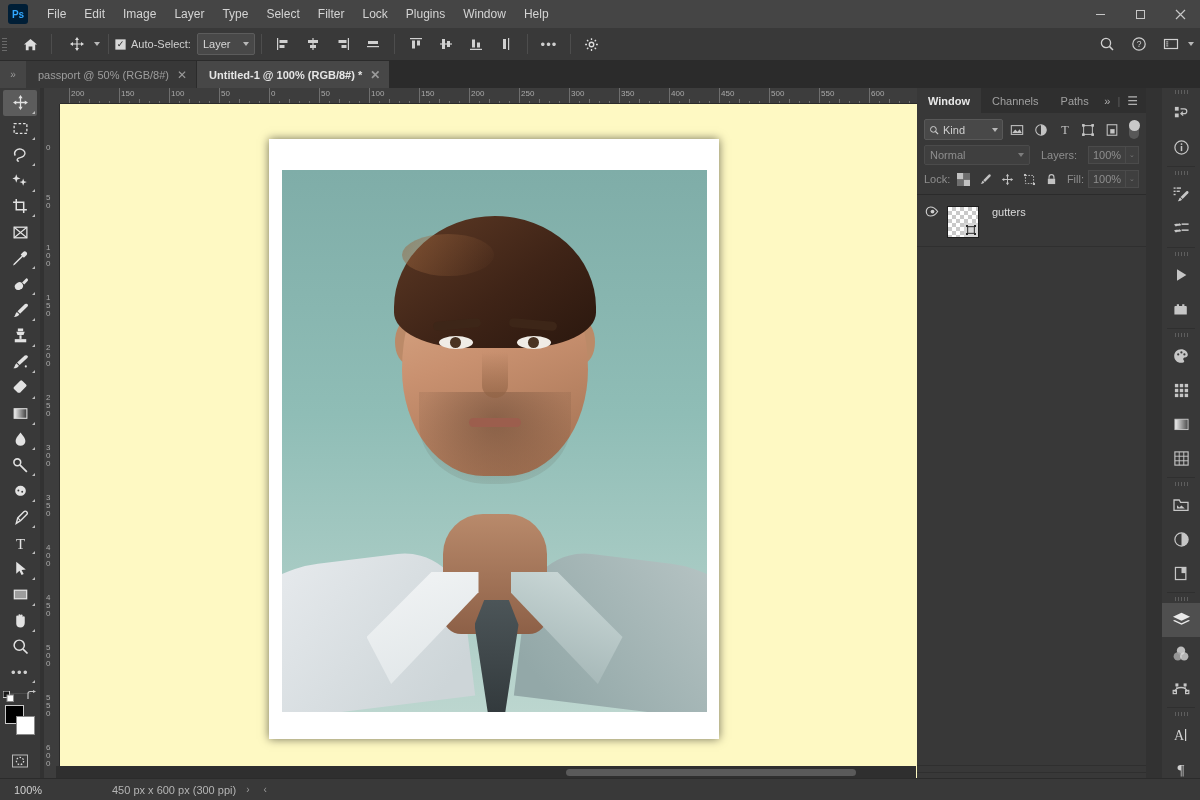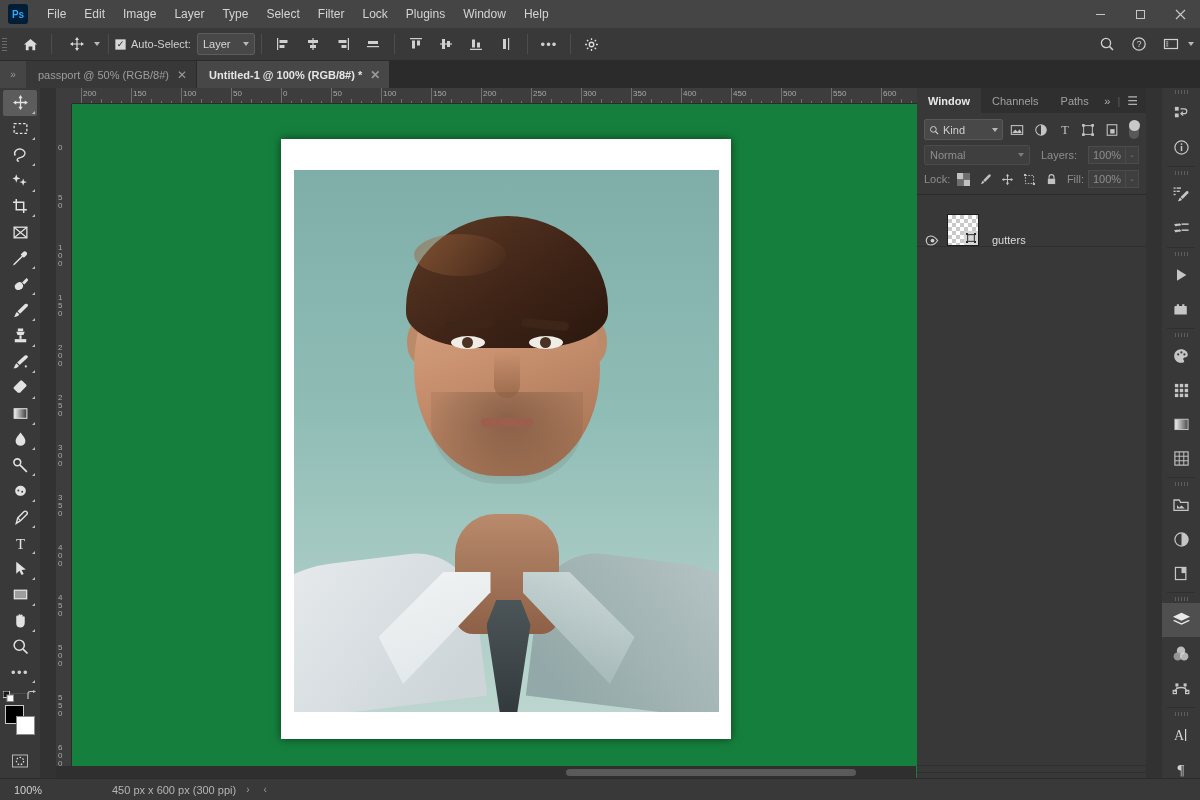--- a/index.html
+++ b/index.html
@@ -94,21 +94,21 @@
   .tool-divider { width:22px; height:1px; background:#4d4d4d; margin:3px 0; }
   .colorsw { position:relative; width:34px; height:34px; margin-top:6px; }
   .sw-fg { position:absolute; left:2px; top:2px; width:19px; height:19px; background:#000;
     border:1px solid #c9c9c9; }
   .sw-bg { position:absolute; left:13px; top:13px; width:19px; height:19px; background:#fff;
     border:1px solid #8a8a8a; }
   .sw-default { position:absolute; left:0; top:-12px; width:10px; height:10px; }
   .sw-swap { position:absolute; right:0; top:-13px; color:#c6c6c6; font-size:11px; }
 
   
-  .doc-area { position:absolute; left:56px; top:88px; width:877px; height:690px; background:#15803d; }
+  .doc-area { position:absolute; left:44px; top:88px; width:877px; height:690px; background:#fef9c3; }
   .ruler-h { position:absolute; left:0; top:0; width:877px; height:16px; background:#3d3d3d;
     border-bottom:1px solid #2b2b2b; overflow:hidden; }
   .ruler-v { position:absolute; left:0; top:16px; width:16px; height:674px; background:#3d3d3d;
     border-right:1px solid #2b2b2b; overflow:hidden; }
   .ruler-corner { position:absolute; left:0; top:0; width:16px; height:16px; background:#3d3d3d; z-index:3;}
   .rtick { position:absolute; top:0; width:1px; height:16px; }
   .rtick i { position:absolute; left:0; bottom:0; width:1px; background:#6e6e6e; }
   .rtick span { position:absolute; left:2px; top:1px; font-size:8px; color:#a9a9a9; white-space:nowrap;
     font-family:"Liberation Sans", sans-serif; }
   .rtickv { position:absolute; left:0; height:1px; }
@@ -184,21 +184,21 @@
   .numbox { width:38px; height:18px; background:#3f3f3f; border:1px solid #4b4b4b; font-size:11px;
     color:#8e8e8e; display:flex; align-items:center; justify-content:center; }
   .stepper { width:13px; height:18px; border:1px solid #4b4b4b; border-left:none; display:flex;
     align-items:center; justify-content:center; color:#7a7a7a; font-size:7px; background:#3f3f3f; }
   .lock-row { display:flex; align-items:center; padding:0 7px 6px 7px; gap:4px;
     border-bottom:1px solid #2b2b2b; }
   .lock-icon { width:18px; height:18px; display:flex; align-items:center; justify-content:center; color:#c2c2c2; }
 
   .layer-list { position:absolute; left:0; top:118px; right:0; bottom:62px; overflow:hidden; }
   .layer {
-    display:flex; align-items:flex-end; height:41px; border-bottom:1px solid #2f2f2f; padding:0 8px 0 0;
+    display:flex; align-items:flex-start; height:41px; border-bottom:1px solid #2f2f2f; padding:0 8px 0 0;
   }
   .layer.selected { background:#4c4c4c; }
   .eye { width:30px; display:flex; align-items:center; justify-content:center; color:#cfcfcf; }
   .thumb { width:32px; height:32px; border:1px solid #1e1e1e; position:relative; overflow:hidden;
     background:#fff; flex:0 0 auto; }
   .thumb.checker {
     background-image:
       linear-gradient(45deg,#c9c9c9 25%,transparent 25%,transparent 75%,#c9c9c9 75%),
       linear-gradient(45deg,#c9c9c9 25%,transparent 25%,transparent 75%,#c9c9c9 75%);
     background-size:8px 8px; background-position:0 0,4px 4px; background-color:#fff;

